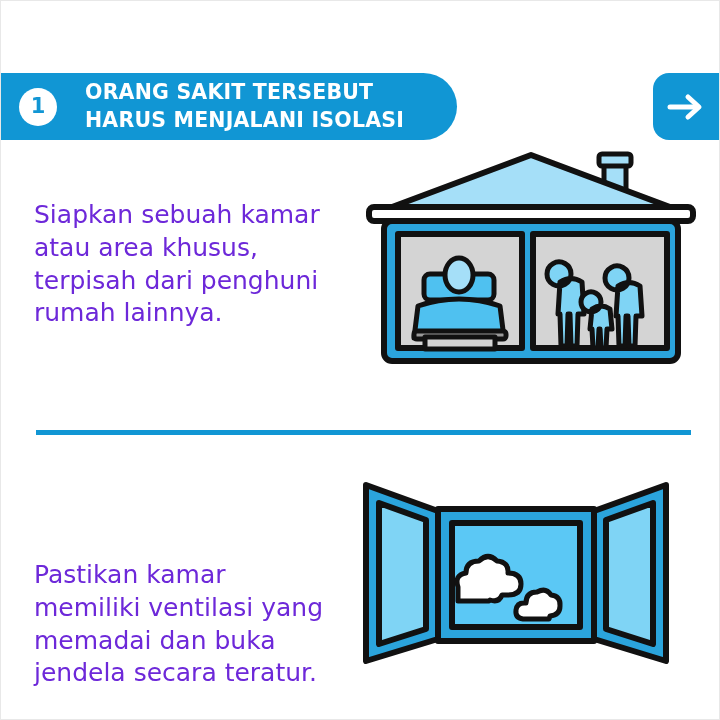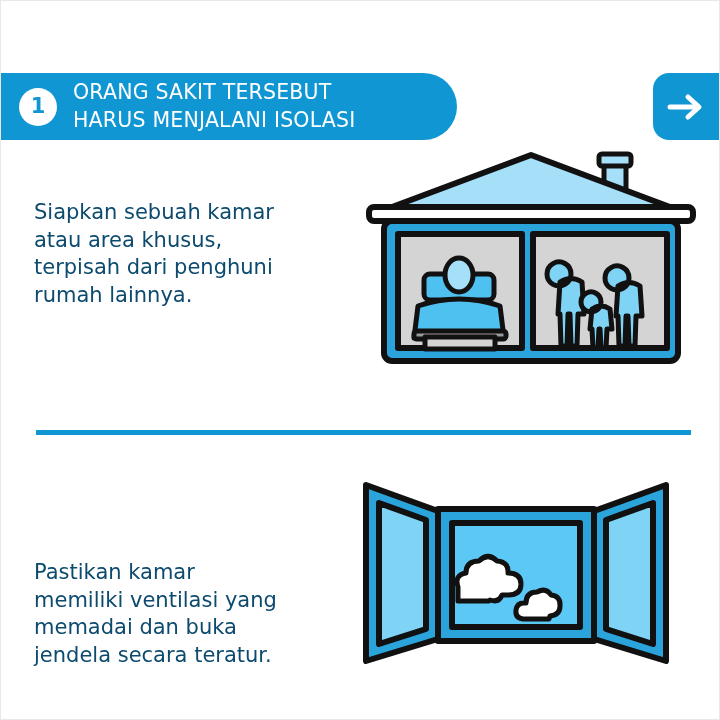--- a/index.html
+++ b/index.html
@@ -42,23 +42,23 @@
     display: flex;
     align-items: center;
     justify-content: center;
     margin-left: 18px;
     flex: 0 0 auto;
     line-height: 1;
   }
   #header-title {
     color: #ffffff;
     font-size: 20.5px;
-    font-weight: normal;
+    font-weight: bold;
     line-height: 1.32;
-    margin-left: 16px;
+    margin-left: 28px;
     letter-spacing: 0.2px;
     white-space: pre-line;
   }
 
   
   #next-button {
     position: absolute;
     right: 0;
     top: 72px;
     width: 66px;
@@ -68,22 +68,22 @@
     border-bottom-left-radius: 16px;
     display: flex;
     align-items: center;
     justify-content: center;
     cursor: pointer;
   }
 
   
   .body-text {
     position: absolute;
-    color: #0c4a6e;
-    font-size: 21px;
+    color: #6d28d9;
+    font-size: 25px;
     line-height: 1.31;
     white-space: pre-line;
   }
   #text-isolation { left: 33px; top: 198px; width: 330px; }
   #text-ventilation { left: 33px; top: 510px; width: 320px; margin-top: 48px; }
 
   
   #divider {
     position: absolute;
     left: 35px;

